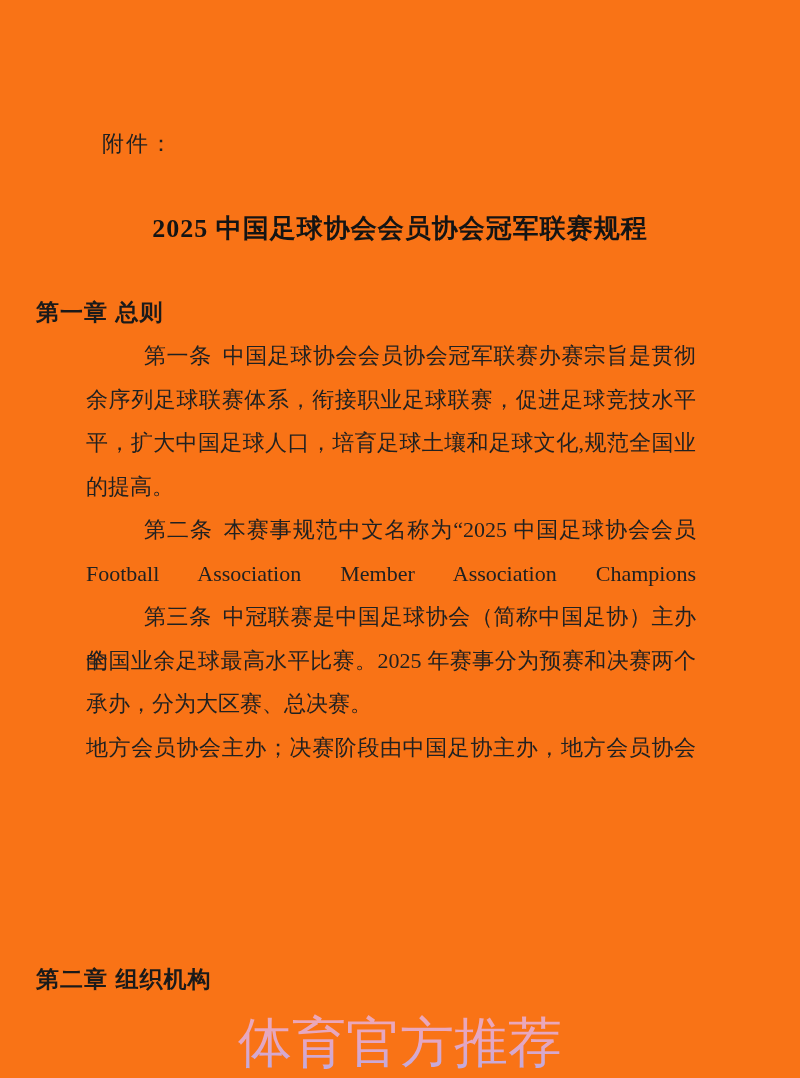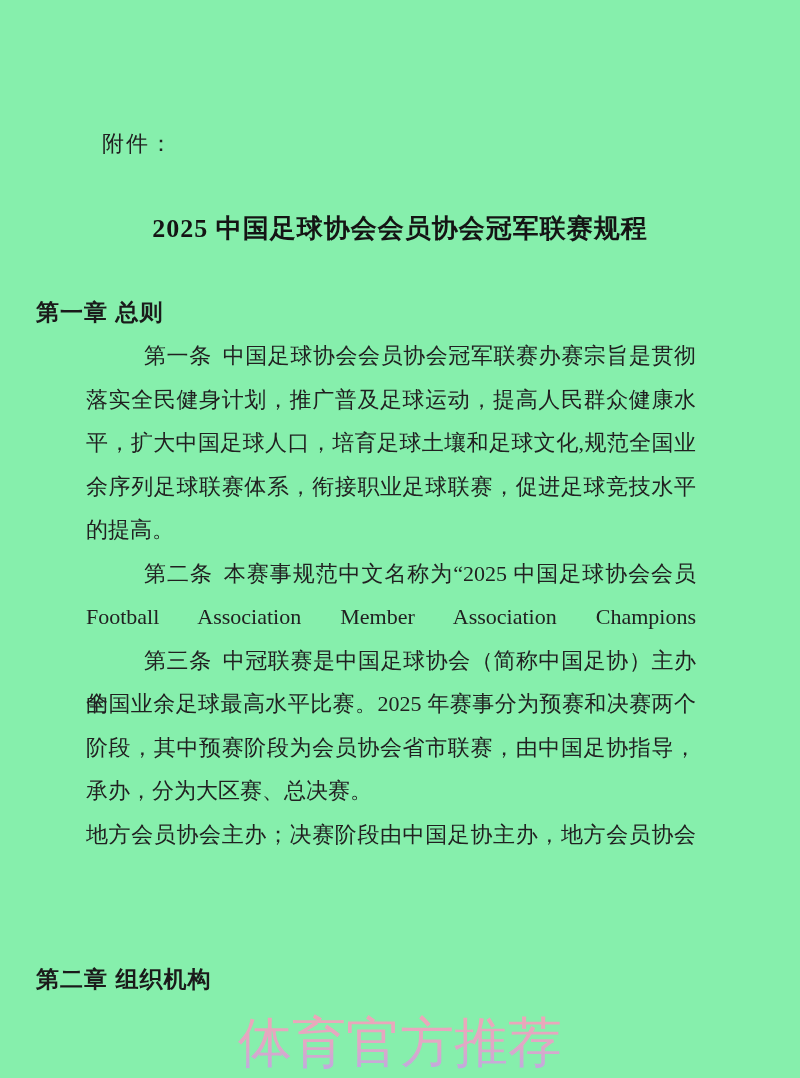--- a/index.html
+++ b/index.html
@@ -4,21 +4,21 @@
 <style>
   html, body {
     margin: 0;
     padding: 0;
     background: #ffffff;
   }
   .page {
     position: relative;
     width: 800px;
     height: 1078px;
-    background: #86efac;
+    background: #f97316;
     overflow: hidden;
     font-family: "Liberation Serif", "DejaVu Serif", serif;
     color: #212121;
   }
   .attachment {
     position: absolute;
     left: 102px;
     top: 129px;
     font-size: 22px;
     letter-spacing: 2px;
@@ -93,29 +93,27 @@
 
 <div class="page">
   <div class="attachment">附件：</div>
 
   <h1 class="title">2025 中国足球协会会员协会冠军联赛规程</h1>
 
   <div class="chapter" id="ch1">第一章 总则</div>
 
   <div class="body-text" id="paragraphs">
       <div class="line fill indent"><span class="lbl">第一条</span><span>中国足球协会会员协会冠军联赛办赛宗旨是贯彻</span></div>
-      <div class="line fill"><span>落实全民健身计划，推广普及足球运动，提高人民群众健康水</span></div>
+      <div class="line fill"><span>余序列足球联赛体系，衔接职业足球联赛，促进足球竞技水平</span></div>
       <div class="line fill"><span>平，扩大中国足球人口，培育足球土壤和足球文化,规范全国业</span></div>
-      <div class="line fill"><span>余序列足球联赛体系，衔接职业足球联赛，促进足球竞技水平</span></div>
       <div class="line"><span>的提高。</span></div>
       <div class="line fill indent"><span class="lbl">第二条</span><span>本赛事规范中文名称为“2025 中国足球协会会员</span></div>
       <div class="line fill"><span>Football Association Member Association Champions</span></div>
       <div class="line fill indent"><span class="lbl">第三条</span><span>中冠联赛是中国足球协会（简称中国足协）主办的</span></div>
       <div class="line fill"><span>全国业余足球最高水平比赛。2025 年赛事分为预赛和决赛两个</span></div>
-      <div class="line fill"><span>阶段，其中预赛阶段为会员协会省市联赛，由中国足协指导，</span></div>
       <div class="line"><span>承办，分为大区赛、总决赛。</span></div>
       <div class="line fill"><span>地方会员协会主办；决赛阶段由中国足协主办，地方会员协会</span></div>
     </div>
 
   <div class="chapter" id="ch2">第二章 组织机构</div>
 
   <div class="watermark">体育官方推荐</div>
 </div>
 
 </body></html>

